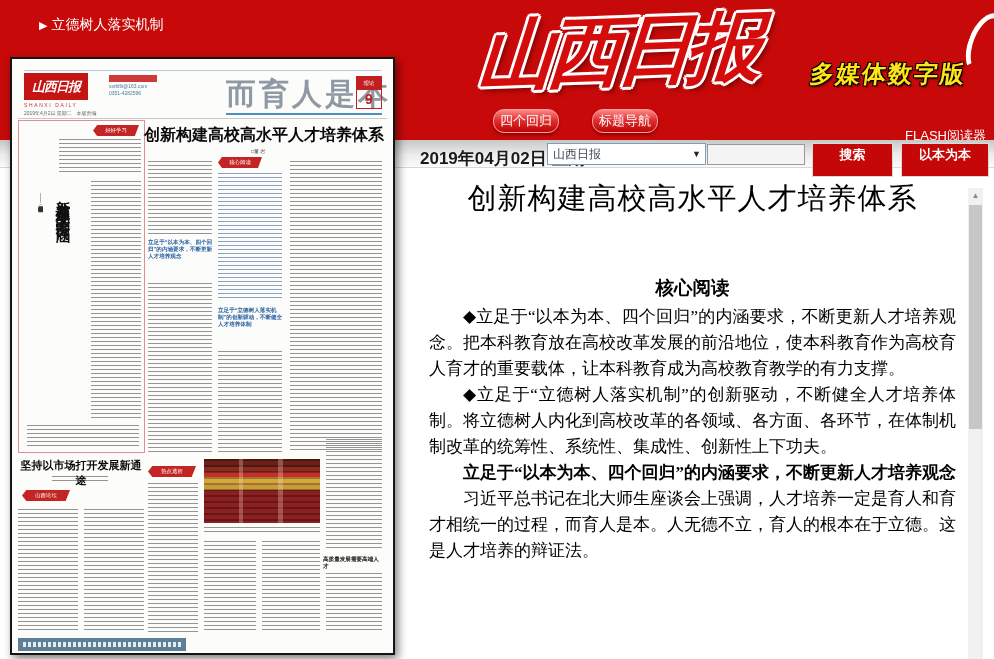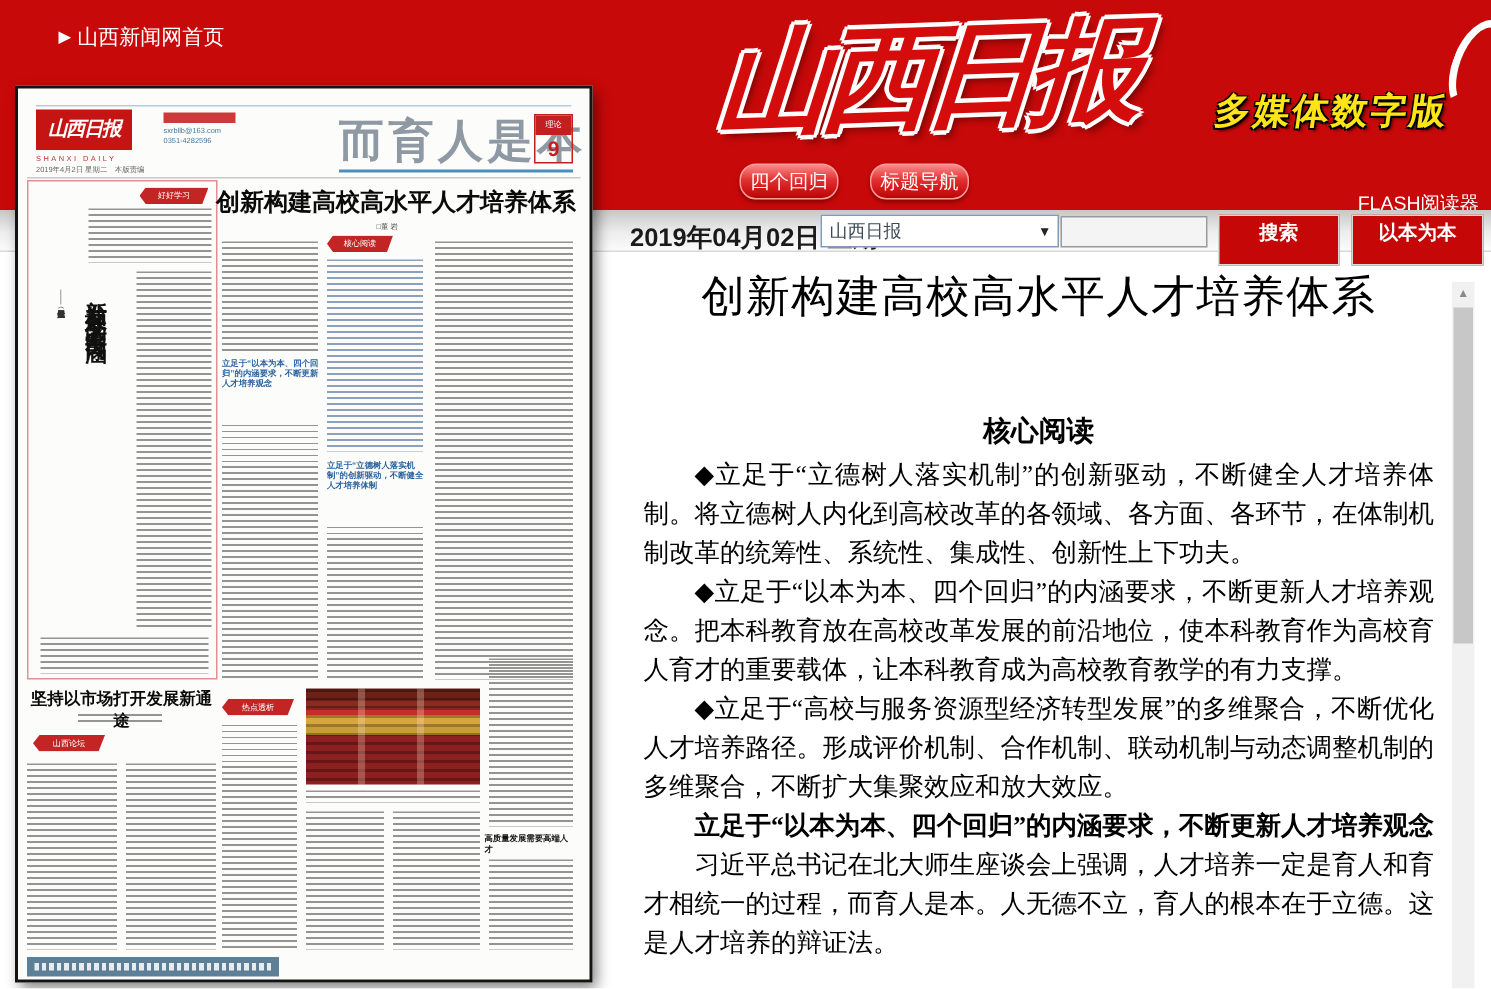--- a/index.html
+++ b/index.html
@@ -16,21 +16,21 @@
                          -3px 0 0 #fff,3px 0 0 #fff,4px 5px 5px rgba(70,0,0,.55);}
   .edition{position:absolute;left:810px;top:58px;font-size:24px;font-weight:bold;color:#ffe418;letter-spacing:2px;
            transform:skewX(-8deg);
            text-shadow:-1px -1px 0 #000,1px -1px 0 #000,-1px 1px 0 #000,1px 1px 0 #000,2px 2px 2px rgba(0,0,0,.6);}
   .swoosh{position:absolute;right:-12px;top:12px;width:28px;height:56px;border:5px solid transparent;
           border-left-color:#fff;border-top-color:#fff;border-radius:50%;transform:rotate(20deg);}
   .nav-btn{position:absolute;top:109px;width:64px;height:22px;border-radius:11px;color:#fff;font-size:13px;
            text-align:center;line-height:22px;cursor:pointer;border:1px solid #ff9c9c;
            background:linear-gradient(#fa8a8a,#e23030 45%,#bd0404);box-shadow:0 2px 3px rgba(90,0,0,.55);}
   .btn-page{left:493px;}
-  .btn-title{left:580px;}
+  .btn-title{left:592px;}
   .flash{position:absolute;right:8px;top:127px;color:#fff;font-size:13px;cursor:pointer;}
 
   
   .toolbar{position:absolute;left:0;top:140px;width:994px;height:27px;
            background:linear-gradient(#c7c7c7,#ededed 55%,#fbfbfb);border-bottom:1px solid #d8d8d8;}
   .tb-date{position:absolute;left:420px;top:7px;font-size:17px;font-weight:bold;color:#1a1a1a;}
   .tb-select{position:absolute;left:547px;top:3px;width:152px;height:20px;background:#fff;border:1px solid #7f9db9;
              font-size:12px;color:#3c4a55;line-height:20px;padding-left:5px;box-sizing:content-box;cursor:pointer;}
   .tb-select .arr{position:absolute;right:4px;top:0;font-size:9px;color:#222;line-height:20px;}
   .tb-input{position:absolute;left:707px;top:4px;width:90px;height:17px;border:1px solid #9a9a9a;background:#f4f4f4;
@@ -106,21 +106,21 @@
   .p-banner div{height:5px;background-image:repeating-linear-gradient(to right,rgba(255,255,255,.85) 0 3px,transparent 3px 5px);}
 </style>
 </head>
 <body>
 
 <div class="screen">
 
   <div class="redbar">
     <div class="home-link">
       <span class="home-arrow">▶</span>
-      <span>山西新闻网首页</span>
+      <span>立德树人落实机制</span>
     </div>
     <div class="site-logo">山西日报</div>
     <div class="edition">多媒体数字版</div>
     <div class="swoosh"></div>
     <div class="nav-btn btn-page">四个回归</div>
     <div class="nav-btn btn-title">标题导航</div>
     <div class="flash">FLASH阅读器</div>
   </div>
 
   <div class="toolbar">
@@ -131,23 +131,22 @@
     </div>
     <input class="tb-input" value="" style="">
     <div class="tb-btn btn-search">搜索</div>
     <div class="tb-btn btn-adv">以本为本</div>
   </div>
 
   <div class="article">
     <h1 class="a-title">创新构建高校高水平人才培养体系</h1>
     <div class="a-core">核心阅读</div>
     <div class="a-body">
+      <p>◆立足于“以本为本、四个回归”的内涵要求，不断更新人才培养观念。把本科教育放在高校改革发展的前沿地位，使本科教育作为高校育人育才的重要载体，让本科教育成为高校教育教学的有力支撑。</p>
       <p>◆立足于“立德树人落实机制”的创新驱动，不断健全人才培养体制。将立德树人内化到高校改革的各领域、各方面、各环节，在体制机制改革的统筹性、系统性、集成性、创新性上下功夫。</p>
-      <p>◆立足于“以本为本、四个回归”的内涵要求，不断更新人才培养观念。把本科教育放在高校改革发展的前沿地位，使本科教育作为高校育人育才的重要载体，让本科教育成为高校教育教学的有力支撑。</p>
-      <p>◆立足于“高校与服务资源型经济转型发展”的多维聚合，不断优化人才培养路径。形成评价机制、合作机制、联动机制与动态调整机制的多维聚合，不断扩大集聚效应和放大效应。</p>
       <p class="bold">立足于“以本为本、四个回归”的内涵要求，不断更新人才培养观念</p>
       <p>习近平总书记在北大师生座谈会上强调，人才培养一定是育人和育才相统一的过程，而育人是本。人无德不立，育人的根本在于立德。这是人才培养的辩证法。</p>
     </div>
   </div>
 
   <div class="sb-track">
     <div class="sb-up">▲</div>
     <div class="sb-thumb"></div>
   </div>
 

